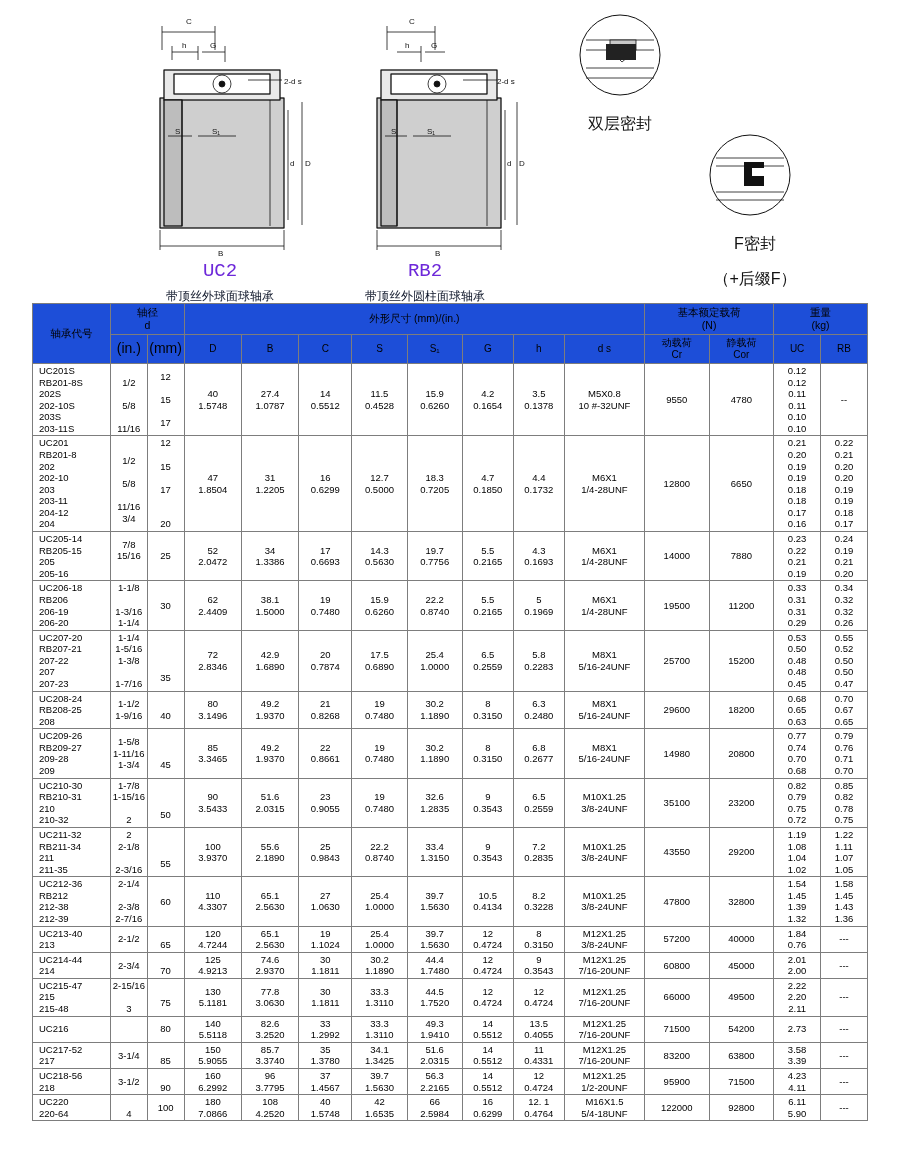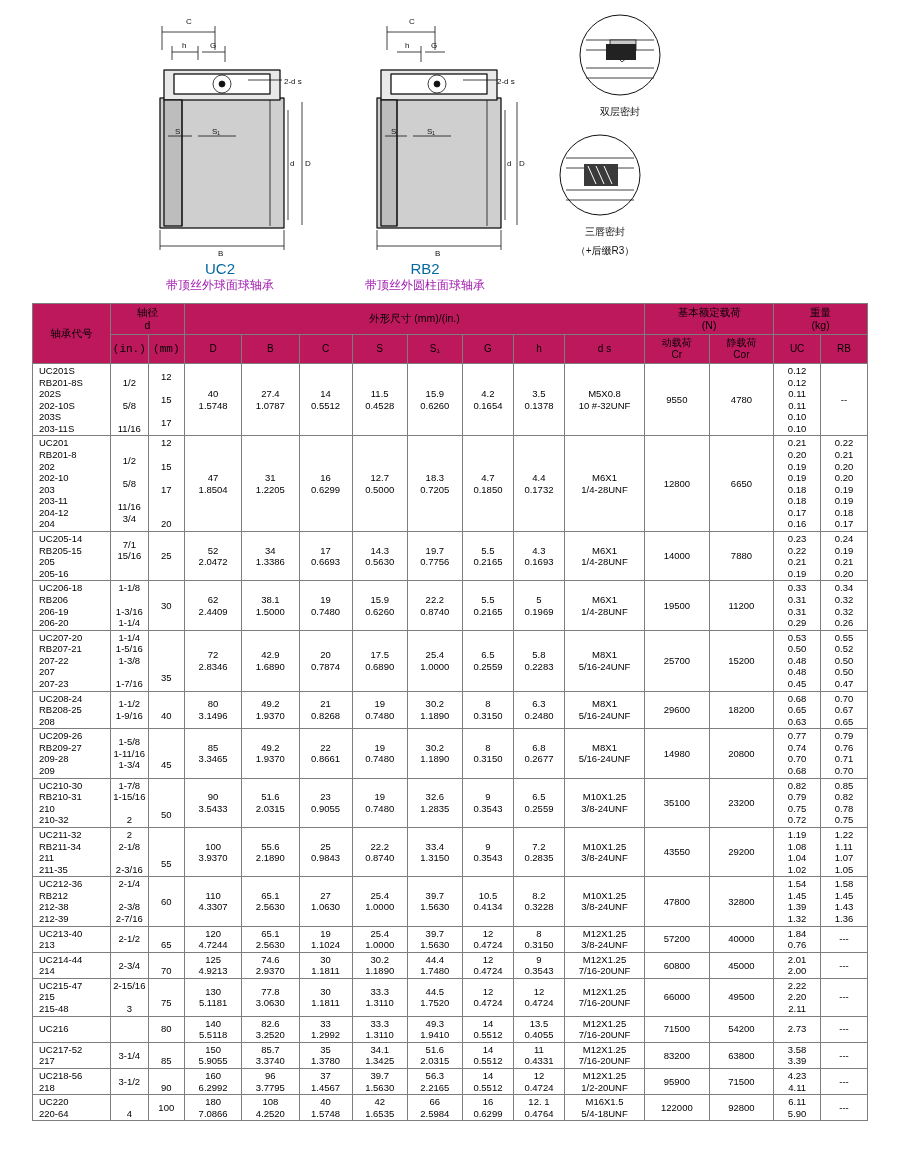--- a/index.html
+++ b/index.html
@@ -12,46 +12,46 @@
     position:relative;
     overflow:hidden;
   }
   .page{width:900px;height:1157px;position:relative;}
 
   
   .diagrams{
     position:relative;height:292px;width:900px;
   }
   .dgroup{position:absolute;text-align:center;}
-  .dcap1{font-size:15px;color:#0369a1;font-family:Liberation Sans, sans-serif;}
-  .dcap2{font-size:12px;color:#a21caf;margin-top:0;}
-  .dcap3{font-size:10px;color:#111;margin-top:5px;}
+  .dcap1{font-size:19px;color:#6d28d9;font-family:Liberation Mono, monospace;}
+  .dcap2{font-size:12px;color:#0f172a;margin-top:6px;}
+  .dcap3{font-size:16px;color:#111;margin-top:14px;}
 
   svg{display:block;}
 
   
   .tbl-wrap{position:absolute;left:32px;top:303px;width:836px;}
   table{border-collapse:collapse;width:836px;}
   td,th{
     border:1px solid #7d7d7d;
     text-align:center;
     vertical-align:middle;
     font-size:9.5px;
     padding:0;
     line-height:1.12;
   }
   thead th{
-    background:#be185d;
+    background:#1d4ed8;
     font-weight:normal;
     font-size:10px;
     color:#000;
     padding:2px 1px;
   }
   thead th.big{font-size:10.5px;}
-  .sub{font-size:11px;font-family:Liberation Mono, monospace;}
+  .sub{font-size:14px;}
   tbody td{background:#ffffff;padding:1px 1px;}
   .code{text-align:left;padding-left:6px;font-size:9.5px;white-space:pre-line;line-height:1.22;border-radius:21px;}
   .codec{text-align:center;font-size:9.5px;white-space:pre-line;line-height:1.22;}
   .multi{white-space:pre-line;line-height:1.22;}
 </style>
 </head>
 <body>
 
 <div class="page">
 
@@ -169,35 +169,32 @@
         <g stroke="#111" fill="none" stroke-width="0.8">
           <path d="M26 30 L94 30 M26 40 L94 40 M26 58 L94 58 M26 68 L94 68"></path>
           <rect x="50" y="30" width="26" height="10" fill="#c9c9c9"></rect>
           <path d="M50 40 L62 52 L76 40"></path>
         </g>
         <rect x="46" y="34" width="30" height="16" fill="#222"></rect>
       </svg>
       <div class="dcap3">双层密封</div>
     </div>
 
-    <div class="dgroup" style="left:540px;top:130px;width:130px;">
+
+    <div class="dgroup" style="left:690px;top:130px;width:130px;">
       <svg width="120" height="90" viewBox="0 0 120 90">
         <circle cx="60" cy="45" r="40" fill="#fff" stroke="#111" stroke-width="1"></circle>
         <g stroke="#111" fill="none" stroke-width="0.8">
-          <path d="M26 28 L94 28 M26 38 L94 38 M26 60 L94 60 M26 70 L94 70"></path>
+          <path d="M26 28 L94 28 M26 36 L94 36 M26 62 L94 62 M26 70 L94 70"></path>
         </g>
-        <rect x="44" y="34" width="34" height="22" fill="#3a3a3a"></rect>
-        <g stroke="#fff" stroke-width="1">
-          <path d="M48 36 L56 54 M56 36 L64 54 M64 36 L72 54"></path>
-        </g>
+        <path d="M54 32 L74 32 L74 38 L62 38 L62 46 L74 46 L74 56 L54 56 Z" fill="#111"></path>
       </svg>
-      <div class="dcap3">三唇密封</div>
-      <div class="dcap3">（+后缀R3）</div>
+      <div class="dcap3">F密封</div>
+      <div class="dcap3">（+后缀F）</div>
     </div>
-
 
   </div>
 
   <div class="tbl-wrap">
     <table>
       <thead>
         <tr>
           <th class="big multi" rowspan="3" style="width:72px">轴承代号</th>
           <th class="big multi" colspan="2" style="width:64px">轴径
 d</th>
@@ -330,21 +327,21 @@
 0.19
 0.19
 0.18
 0.17</td>
           </tr>
           <tr>
             <td class="code">UC205-14
 RB205-15
    205
 205-16</td>
-            <td class="codec">7/1
+            <td class="codec">7/8
 15/16
 
 </td>
             <td class="codec">
 25
 
 </td>
             <td class="multi">52
 2.0472</td>
             <td class="multi">34

